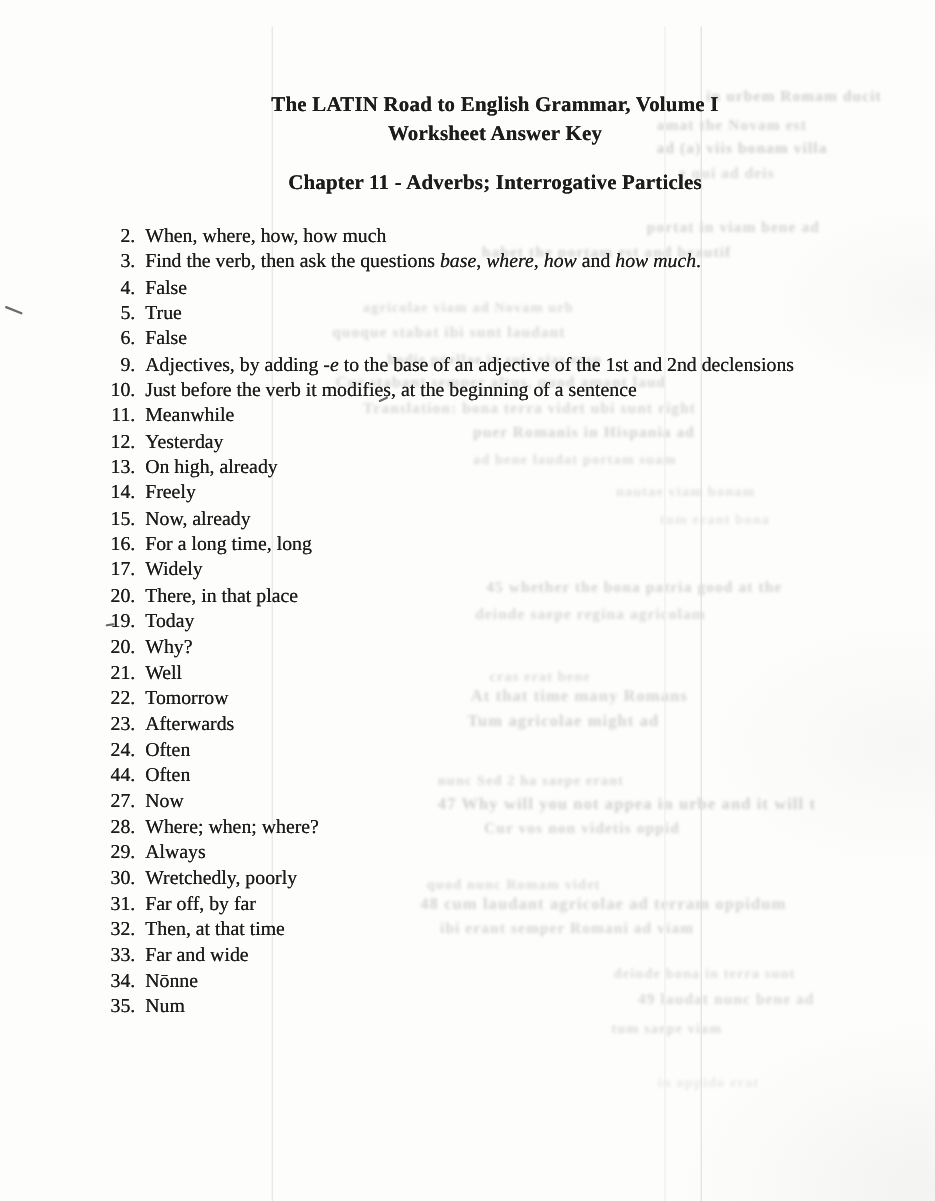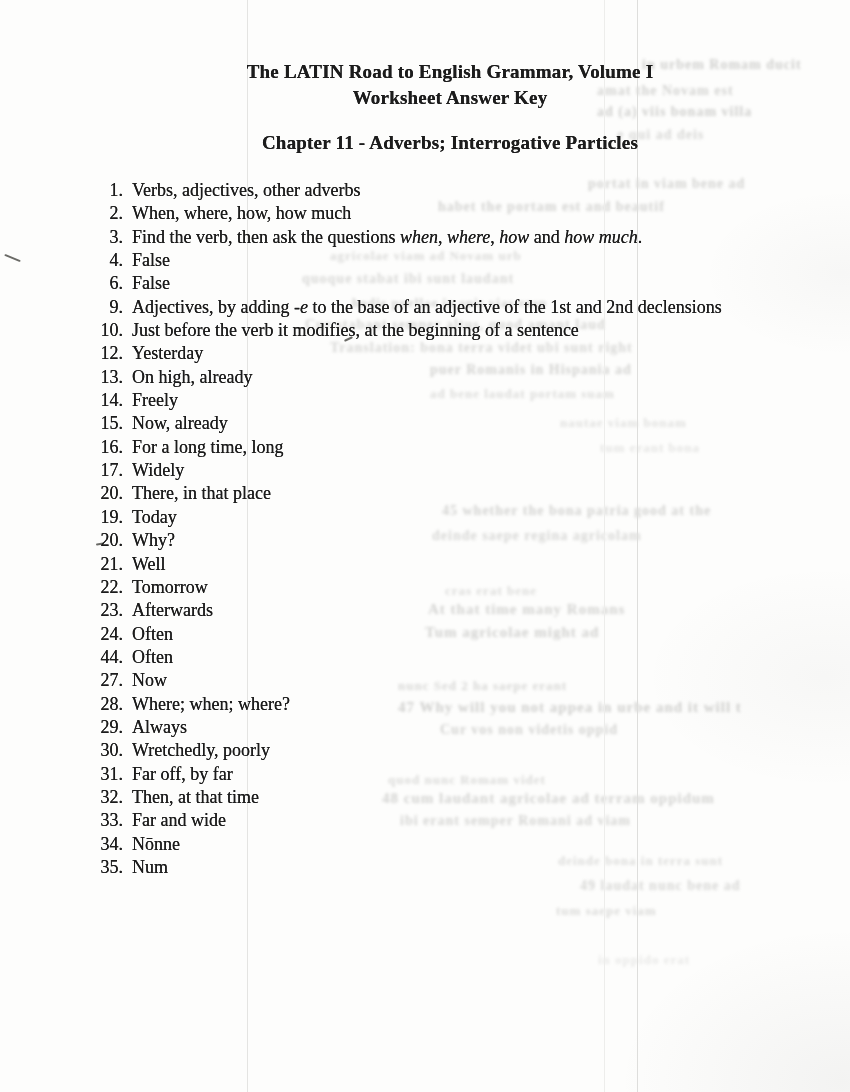--- a/index.html
+++ b/index.html
@@ -8,21 +8,21 @@
     position: relative;
     overflow: hidden;
     background-color: #fdfdfc;
     background-image:
       radial-gradient(ellipse 320px 220px at 99% 99%, rgba(60,60,55,0.05), transparent 70%),
       radial-gradient(ellipse 260px 160px at 97% 62%, rgba(60,60,55,0.03), transparent 70%),
       radial-gradient(ellipse 200px 120px at 99% 25%, rgba(60,60,55,0.03), transparent 70%);
     font-family: "Liberation Serif", serif;
     color: #1c1c1c;
   }
-  .page { position: absolute; inset: 0; }
+  .page { position: absolute; inset: 0; margin-top: 24px; }
 
   
   .fold-line { position: absolute; top: 0; bottom: 0; width: 1px; }
 
   
   .ghost-layer { position: absolute; inset: 0; pointer-events: none; }
   .ghost {
     position: absolute;
     color: #a9a9a6;
     font-weight: bold;
@@ -109,27 +109,28 @@
       <div class="pen-mark" style="left: 4px; top: 257px; width: 17px; height: 2px; transform: rotate(22deg);"></div>
       <div class="pen-mark" style="left: 96px; top: 543px; width: 8px; height: 2px; transform: rotate(-8deg);"></div>
       <div class="pen-mark" style="left: 344px; top: 338px; width: 9px; height: 2px; transform: rotate(-25deg);"></div>
     </div>
 
   <div class="heading" style="top: 61px;">The LATIN Road to English Grammar, Volume I</div>
   <div class="heading" style="top: 87px;">Worksheet Answer Key</div>
   <div class="heading" style="top: 132px;">Chapter 11 - Adverbs; Interrogative Particles</div>
 
   <ol class="answer-list">
-      <li class="answer-row"><span class="num">1.</span><span class="txt"><span>Verbs, adjectives, other adverbs</span></span></li>
       <li class="answer-row"><span class="num">2.</span><span class="txt"><span>When, where, how, how much</span></span></li>
-      <li class="answer-row"><span class="num">3.</span><span class="txt"><span>Find the verb, then ask the questions </span><i>when</i><span>, </span><i>where</i><span>, </span><i>how</i><span> and </span><i>how much</i><span>.</span></span></li>
+      <li class="answer-row"><span class="num">3.</span><span class="txt"><span>Find the verb, then ask the questions </span><i>base</i><span>, </span><i>where</i><span>, </span><i>how</i><span> and </span><i>how much</i><span>.</span></span></li>
       <li class="answer-row"><span class="num">4.</span><span class="txt"><span>False</span></span></li>
+      <li class="answer-row"><span class="num">5.</span><span class="txt"><span>True</span></span></li>
       <li class="answer-row"><span class="num">6.</span><span class="txt"><span>False</span></span></li>
       <li class="answer-row"><span class="num">9.</span><span class="txt"><span>Adjectives, by adding </span><i>-e</i><span> to the base of an adjective of the 1st and 2nd declensions</span></span></li>
       <li class="answer-row"><span class="num">10.</span><span class="txt"><span>Just before the verb it modifies, at the beginning of a sentence</span></span></li>
+      <li class="answer-row"><span class="num">11.</span><span class="txt"><span>Meanwhile</span></span></li>
       <li class="answer-row"><span class="num">12.</span><span class="txt"><span>Yesterday</span></span></li>
       <li class="answer-row"><span class="num">13.</span><span class="txt"><span>On high, already</span></span></li>
       <li class="answer-row"><span class="num">14.</span><span class="txt"><span>Freely</span></span></li>
       <li class="answer-row"><span class="num">15.</span><span class="txt"><span>Now, already</span></span></li>
       <li class="answer-row"><span class="num">16.</span><span class="txt"><span>For a long time, long</span></span></li>
       <li class="answer-row"><span class="num">17.</span><span class="txt"><span>Widely</span></span></li>
       <li class="answer-row"><span class="num">20.</span><span class="txt"><span>There, in that place</span></span></li>
       <li class="answer-row"><span class="num">19.</span><span class="txt"><span>Today</span></span></li>
       <li class="answer-row"><span class="num">20.</span><span class="txt"><span>Why?</span></span></li>
       <li class="answer-row"><span class="num">21.</span><span class="txt"><span>Well</span></span></li>

